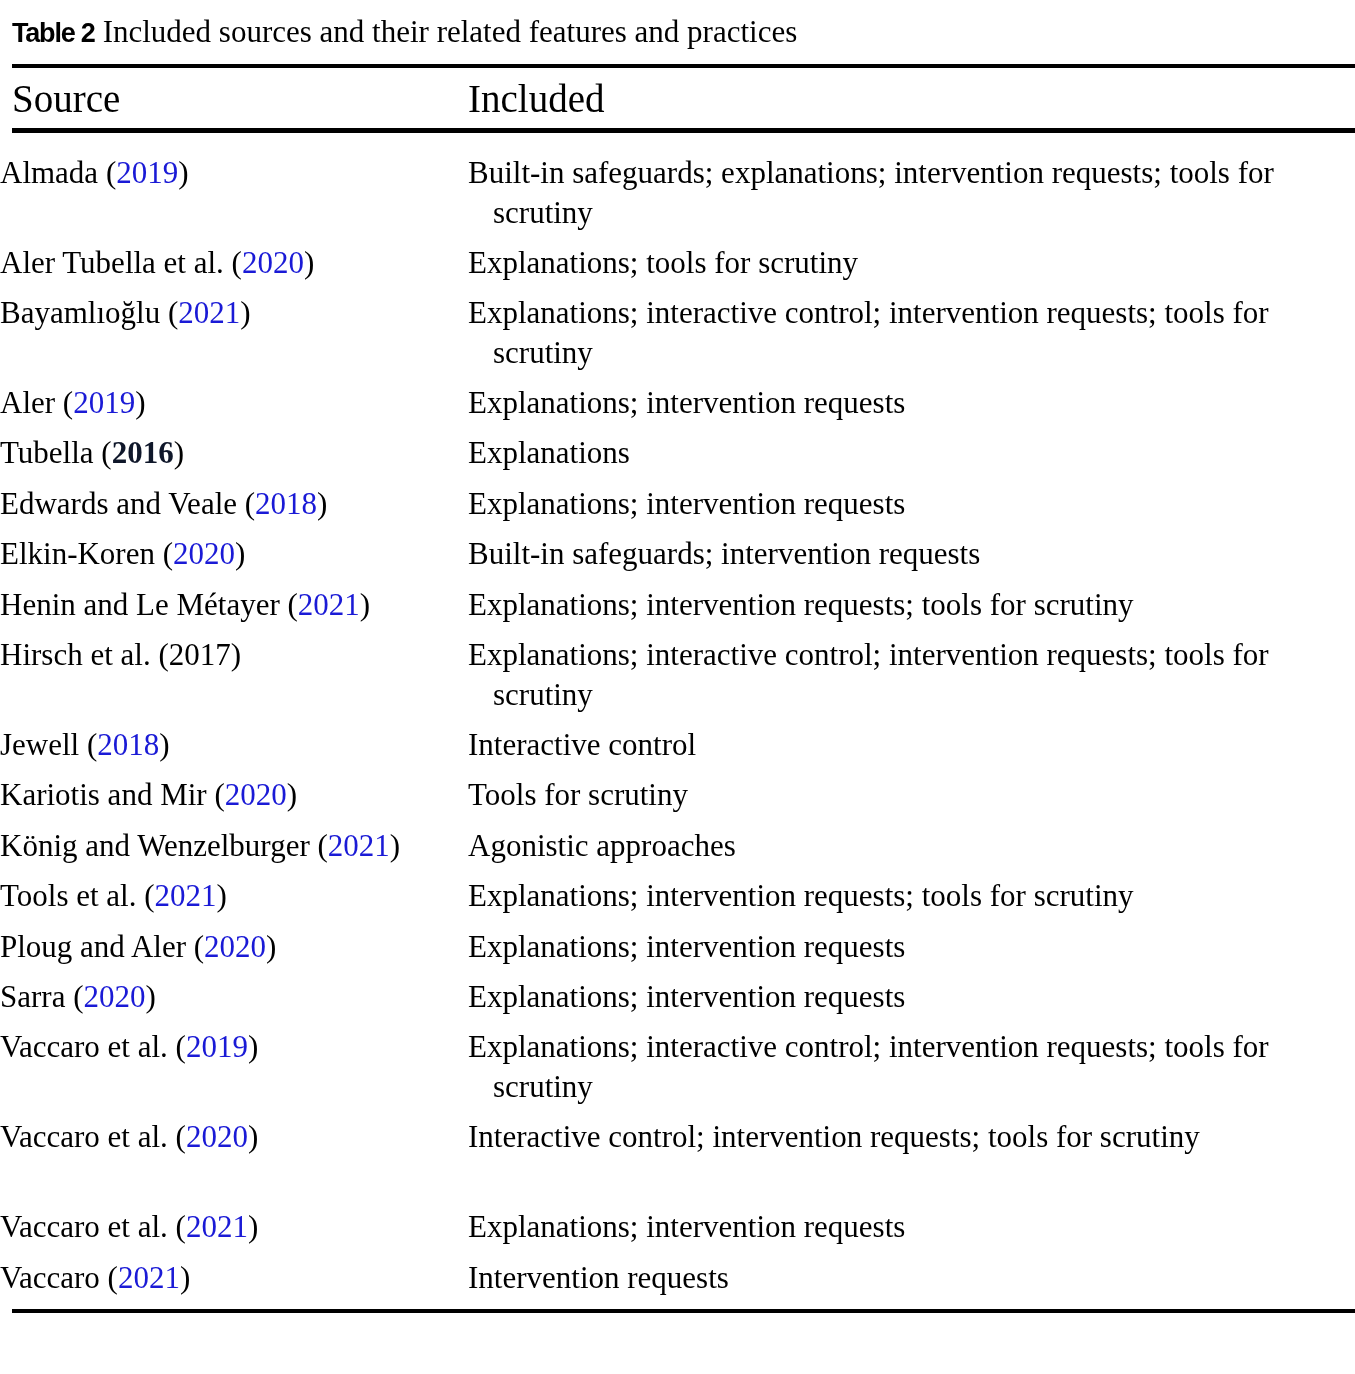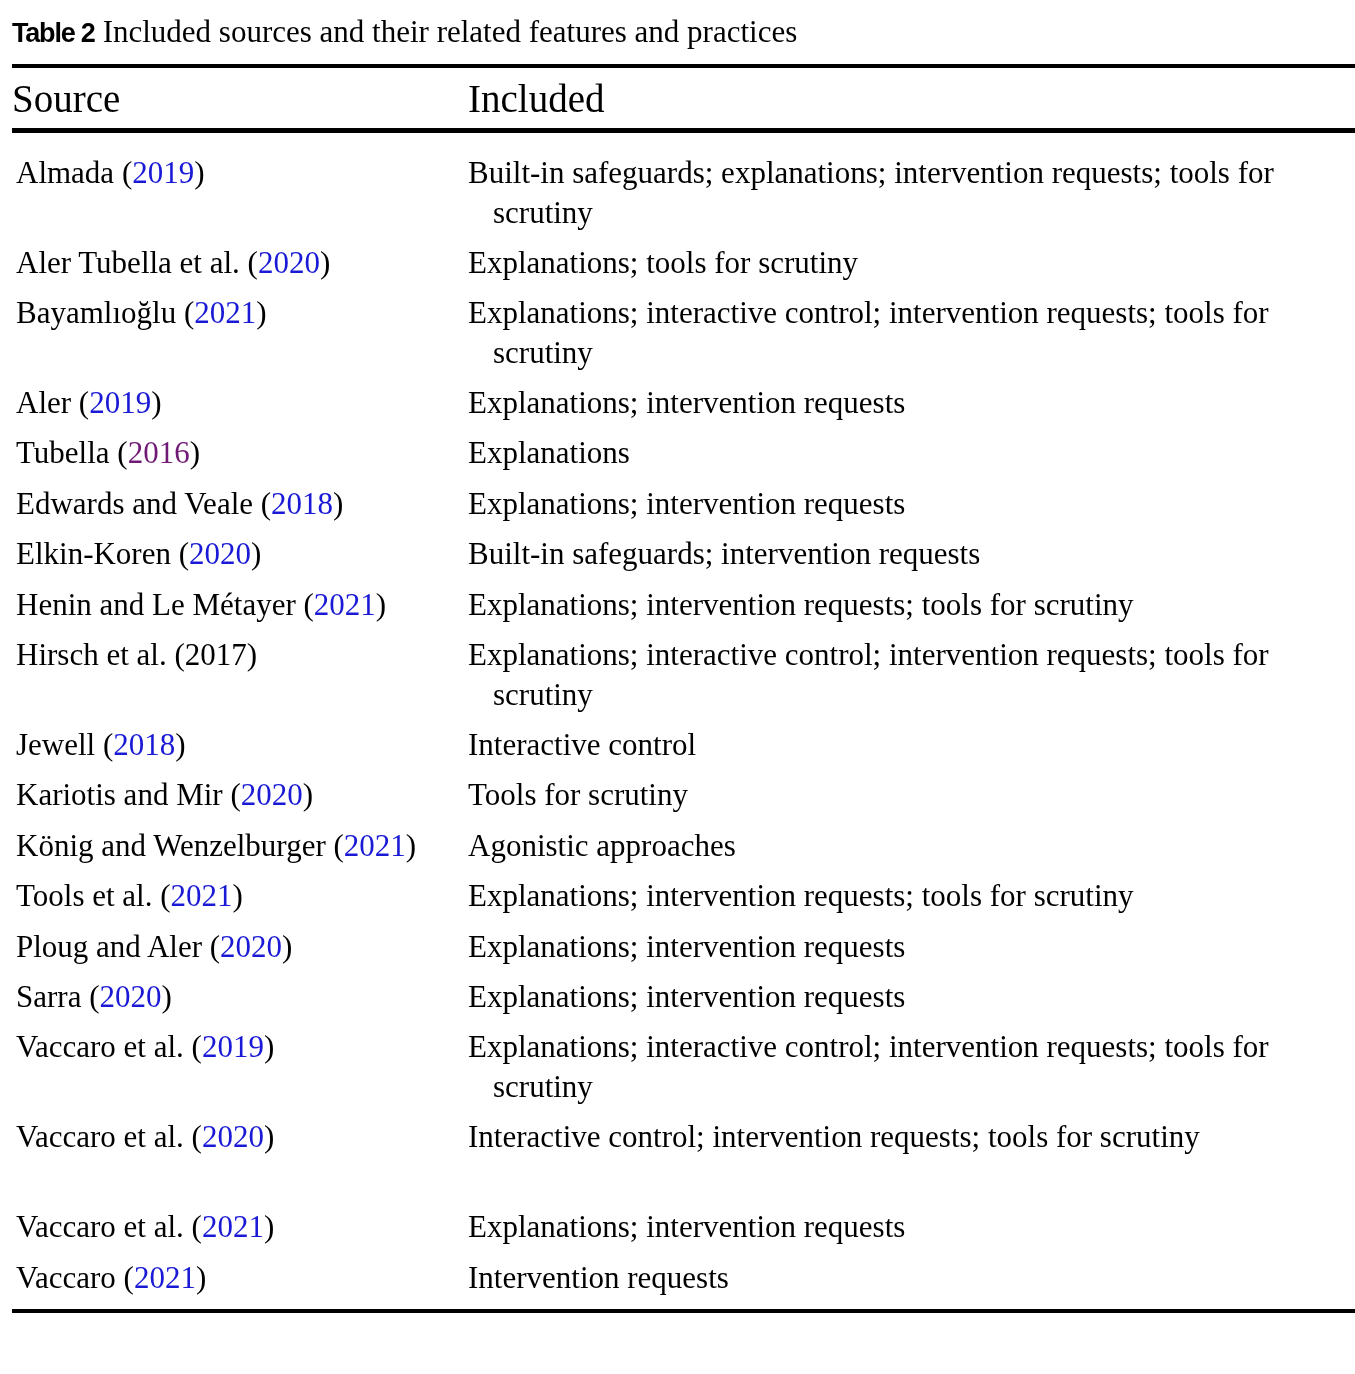--- a/index.html
+++ b/index.html
@@ -9,21 +9,21 @@
   .caption .label { font-family: "Liberation Sans", "DejaVu Sans", sans-serif; font-weight: bold;
                     font-size: 27px; letter-spacing: -1.2px; margin-right: 8px; }
   .rule { position: absolute; left: 12px; right: 0; background: #000; }
   .rule.top { top: 64px; height: 4px; }
   .rule.mid { top: 128px; height: 5px; }
   .rule.bottom { top: 1309px; height: 4px; }
   .hdr { position: absolute; top: 76px; font-size: 39px; }
   .col1 { left: 12px; }
   .col2 { left: 468px; }
   .row { position: absolute; left: 0; width: 1355px; font-size: 31px; line-height: 40px; }
-  .row .src { position: absolute; left: 16px; white-space: nowrap; text-align: center; }
+  .row .src { position: absolute; left: 0; white-space: nowrap; text-align: center; }
   .row .feat { position: absolute; left: 468px; width: 870px; padding-left: 25px; text-indent: -25px; }
   .yr { color: #1a1ad6; cursor: pointer; }
 </style>
 </head>
 <body>
 
 <div class="caption">
   <span class="label">Table 2</span><span>Included sources and their related features and practices</span>
 </div>
 <div class="rule top"></div>
@@ -42,21 +42,21 @@
     </div>
     <div class="row" style="top: 293px;">
       <div class="src"><span>Bayamlıoğlu</span> (<span class="yr" style="color: rgb(26, 26, 214);">2021</span>)</div>
       <div class="feat">Explanations; interactive control; intervention requests; tools for scrutiny</div>
     </div>
     <div class="row" style="top: 383px;">
       <div class="src"><span>Aler</span> (<span class="yr" style="color: rgb(26, 26, 214);">2019</span>)</div>
       <div class="feat">Explanations; intervention requests</div>
     </div>
     <div class="row" style="top: 433px;">
-      <div class="src"><span>Tubella</span> (<span class="yr" style="color: #701a75;">2016</span>)</div>
+      <div class="src"><span>Tubella</span> (<span class="yr" style="color: #0f172a; font-weight: bold;">2016</span>)</div>
       <div class="feat">Explanations</div>
     </div>
     <div class="row" style="top: 484px;">
       <div class="src"><span>Edwards and Veale</span> (<span class="yr" style="color: rgb(26, 26, 214);">2018</span>)</div>
       <div class="feat">Explanations; intervention requests</div>
     </div>
     <div class="row" style="top: 534px;">
       <div class="src"><span>Elkin-Koren</span> (<span class="yr" style="color: rgb(26, 26, 214);">2020</span>)</div>
       <div class="feat">Built-in safeguards; intervention requests</div>
     </div>

